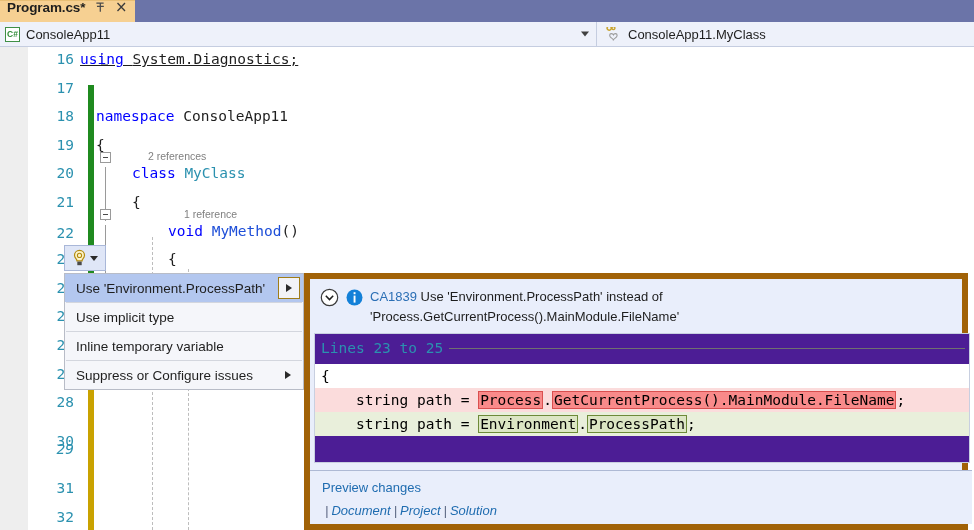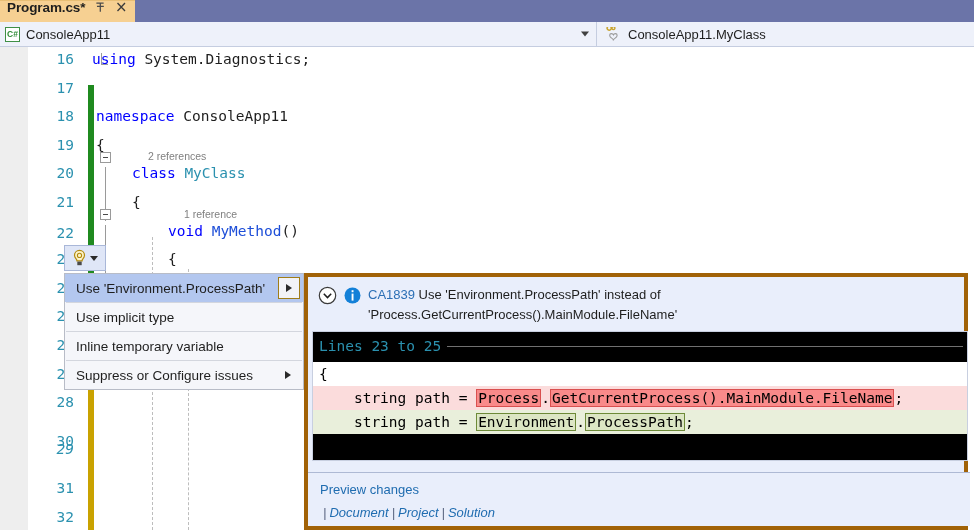--- a/index.html
+++ b/index.html
@@ -177,41 +177,41 @@
     position: absolute; right: 12px; top: 50%; transform: translateY(-50%);
     width: 0; height: 0;
     border-top: 4.5px solid transparent; border-bottom: 4.5px solid transparent;
     border-left: 6px solid #2a2a2a;
   }
 
   
   .preview {
     position: absolute; left: 304px; top: 273px;
     width: 664px; height: 257px;
-    background: #e9eefb; border: 4px solid #a16207;
+    background: #e9eefb; border: 6px solid #a16207;
     z-index: 35;
   }
   .pv-header {
     position: relative; padding: 8px 10px 6px 10px;
     display: flex; align-items: flex-start; gap: 7px;
   }
   .pv-expand { width: 19px; height: 19px; flex: 0 0 auto; margin-top: 1px; }
   .pv-expand svg { display: block; }
   .pv-info { width: 17px; height: 17px; flex: 0 0 auto; margin-top: 2px; }
   .pv-info svg { display: block; }
   .pv-msg {
     font-size: 13px; color: #1e1e1e; line-height: 20px;
     font-family: "Liberation Sans", sans-serif;
   }
   .pv-code { color: #2b6fb5; }
 
   .pv-diff {
     position: absolute; left: 4px; top: 54px;
     width: 656px; height: 130px;
-    background: #000000; border: 1px solid #c8cfe0;
+    background: #4c1d95; border: 1px solid #c8cfe0;
     overflow: hidden;
     font-family: "DejaVu Sans Mono", monospace; font-size: 14.5px;
   }
   .diff-hdr {
     position: absolute; left: 6px; top: 6px;
     display: flex; align-items: center; width: 644px;
   }
   .diff-hdr-text { color: #2b91af; font-size: 14.5px; white-space: nowrap; }
   .diff-hdr-rule { flex: 1; height: 1px; background: #707070; margin-left: 6px; }
   .diff-row {
@@ -288,21 +288,21 @@
     <div class="vguide" style="left:105px; top:120px; height:54px;"></div>
     <div class="vguide" style="left:105px; top:178px; height:70px;"></div>
     <div class="collapse" style="left:100px; top:105px;"></div>
     <div class="collapse" style="left:100px; top:162px;"></div>
 
     <div class="iguide" style="left:152px; top:190px; height:293px;"></div>
     <div class="iguide" style="left:188px; top:222px; height:261px;"></div>
 
     <div class="code-area" id="code-lines">
         <div class="lineno" style="top: 4px;">16</div>
-        <div class="codetext" style="top: 4px; left: 92px;"><span class="kw">using </span><span class="pun">System.Diagnostics;</span></div>
+        <div class="codetext" style="top: 4px; left: 80px; text-decoration: underline;"><span class="kw">using </span><span class="pun">System.Diagnostics;</span></div>
         <div class="lineno" style="top: 32.6px;">17</div>
         <div class="lineno" style="top: 61.2px;">18</div>
         <div class="codetext" style="top: 61.2px; left: 96px;"><span class="kw">namespace </span><span class="pun">ConsoleApp11</span></div>
         <div class="lineno" style="top: 89.8px;">19</div>
         <div class="codetext" style="top: 89.8px; left: 96px;"><span class="pun">{</span></div>
         <div class="refline" style="top: 103.4px; left: 148px;">2 references</div>
         <div class="lineno" style="top: 118.4px;">20</div>
         <div class="codetext" style="top: 118.4px; left: 132px;"><span class="kw">class </span><span class="typ">MyClass</span></div>
         <div class="lineno" style="top: 147px;">21</div>
         <div class="codetext" style="top: 147px; left: 132px;"><span class="pun">{</span></div>

